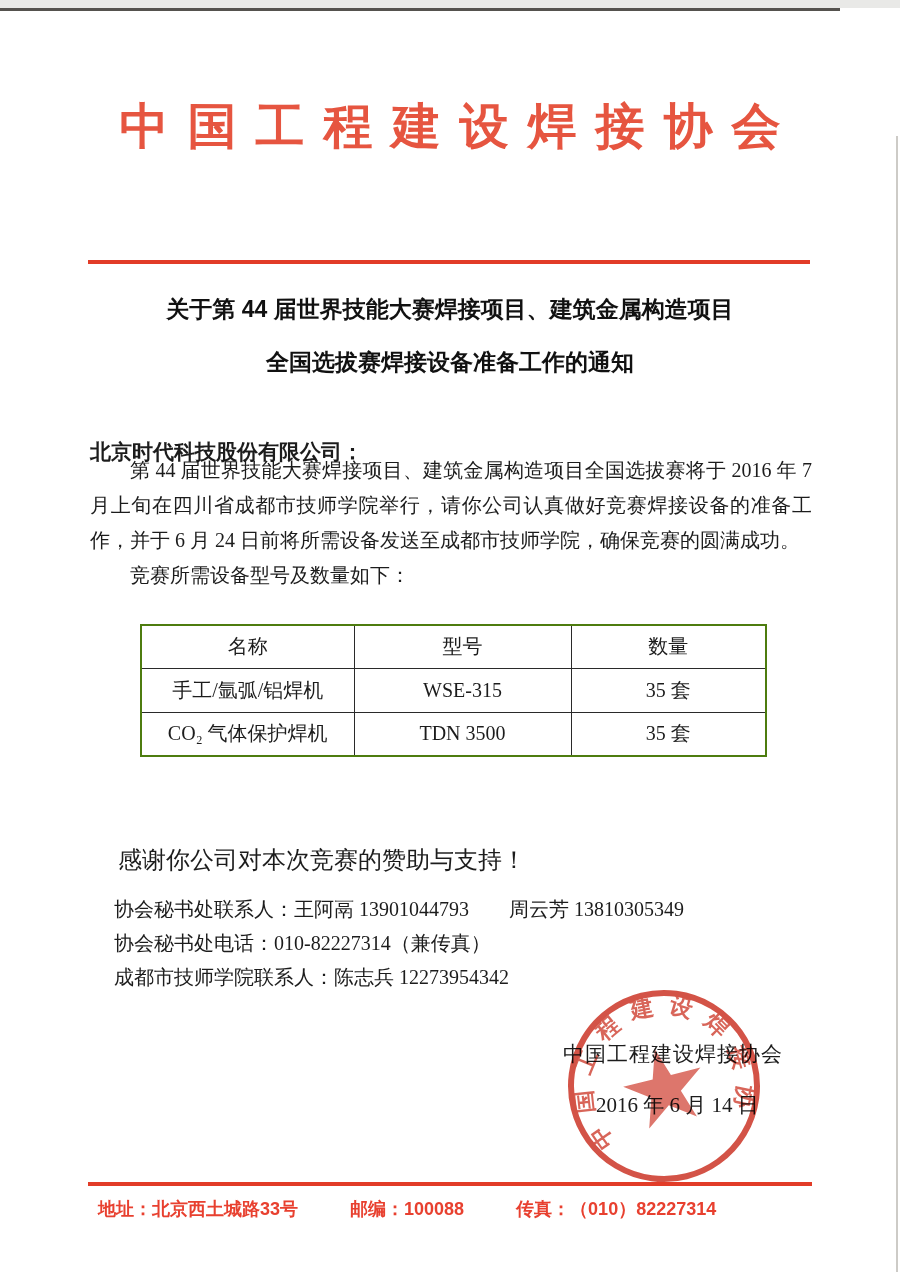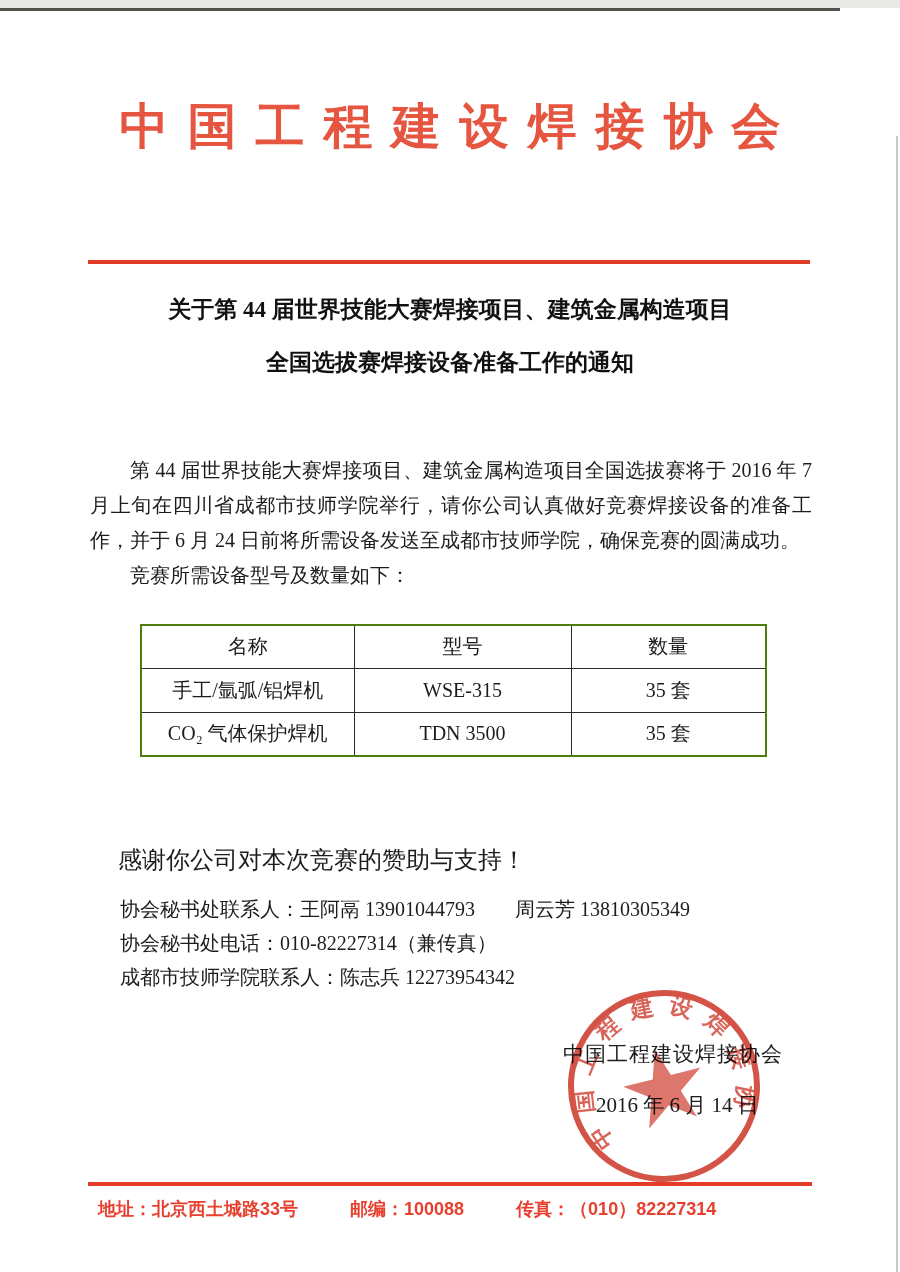--- a/index.html
+++ b/index.html
@@ -17,21 +17,21 @@
   
   .org-name {
     position:absolute; top:86px; left:0; width:100%;
     text-align:center; font-size:49px; font-weight:bold;
     letter-spacing:19px; padding-left:19px; color:#e65540;
   }
   .rule-header { position:absolute; top:252px; left:88px; width:722px; height:4px; background:#e23c28; }
 
   
   .doc-title { position:absolute; left:0; width:100%; text-align:center; font-weight:bold; font-size:23px; color:#111;
-    font-family:Liberation Serif, serif; }
+    font-family:Liberation Sans, sans-serif; }
   .doc-title.l1 { top:286px; }
   .doc-title.l2 { top:339px; }
 
   .salutation {
     position:absolute; top:430px; left:90px; font-size:21px; font-weight:bold;
     font-family:"Liberation Sans","DejaVu Sans",sans-serif;
   }
   .para {
     position:absolute; left:90px; width:722px;
     font-size:20px; line-height:35px; text-align:justify; text-indent:2em;
@@ -47,21 +47,21 @@
   }
   table.equip th, table.equip td {
     border:1px solid #2a2a2a; text-align:center; vertical-align:middle;
     height:44px; font-weight:normal; padding:0 4px;
   }
   table.equip tr.hdr th { height:43px; }
   table.equip { border:2px solid #4d7c0f; }
   table.equip col.c1 { width:213px; } table.equip col.c2 { width:217px; } table.equip col.c3 { width:195px; }
 
   .thanks { position:absolute; top:836px; left:118px; font-size:24px; }
-  .contact { position:absolute; left:120px; font-size:20px; }
+  .contact { position:absolute; left:114px; font-size:20px; }
   .contact.c1 { top:888px; }
   .contact.c2 { top:922px; }
   .contact.c3 { top:956px; }
 
   
   .sig-org  { position:absolute; top:1032px; left:563px; font-size:21px; letter-spacing:1px; }
   .sig-date { position:absolute; top:1083px; left:596px; font-size:21px; }
   .stamp {
     position:absolute; top:978px; left:564px; width:200px; height:200px;
     transform:rotate(-14deg); opacity:.85; mix-blend-mode:multiply; pointer-events:none;
@@ -83,20 +83,21 @@
 
   <div class="scan-top"></div>
   <div class="scan-right"></div>
 
   <div class="org-name">中国工程建设焊接协会</div>
   <div class="rule-header"></div>
 
   <div class="doc-title l1">关于第 44 届世界技能大赛焊接项目、建筑金属构造项目</div>
   <div class="doc-title l2">全国选拔赛焊接设备准备工作的通知</div>
 
+  <div class="salutation">北京时代科技股份有限公司：</div>
 
   <p class="para p1">第 44 届世界技能大赛焊接项目、建筑金属构造项目全国选拔赛将于 2016 年 7 月上旬在四川省成都市技师学院举行，请你公司认真做好竞赛焊接设备的准备工作，并于 6 月 24 日前将所需设备发送至成都市技师学院，确保竞赛的圆满成功。</p>
   <p class="para p2">竞赛所需设备型号及数量如下：</p>
 
   <table class="equip">
     <colgroup>
         <col class="c1">
         <col class="c2">
         <col class="c3">
       </colgroup>

